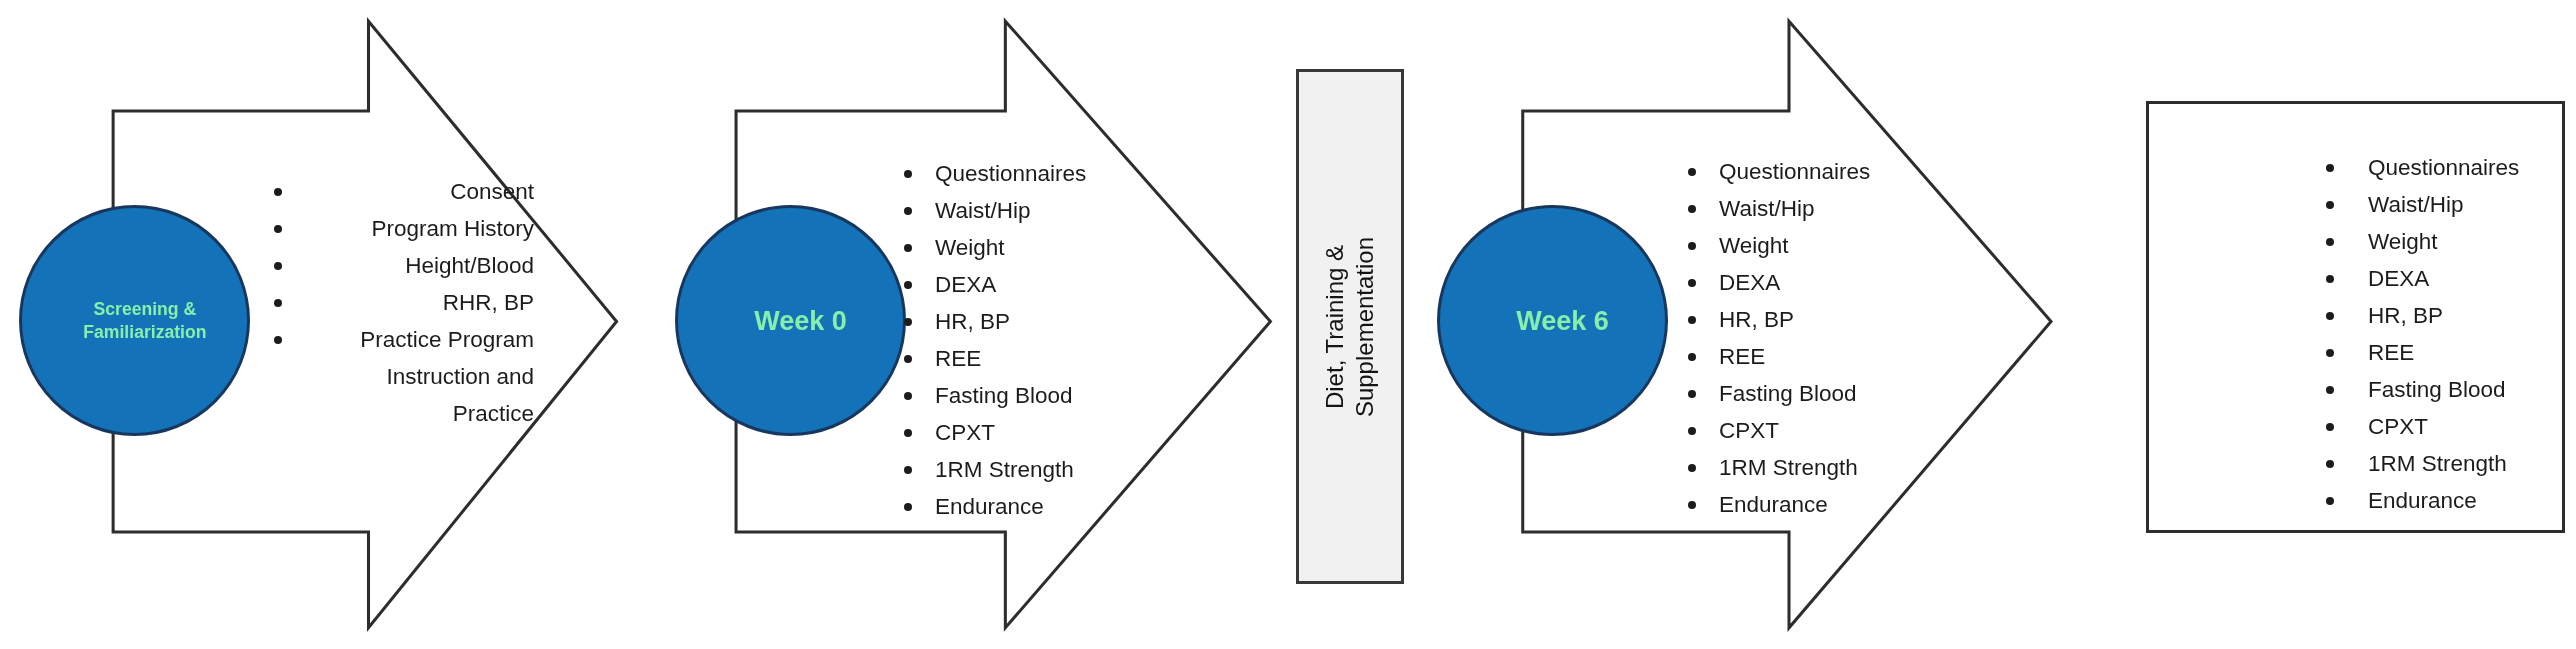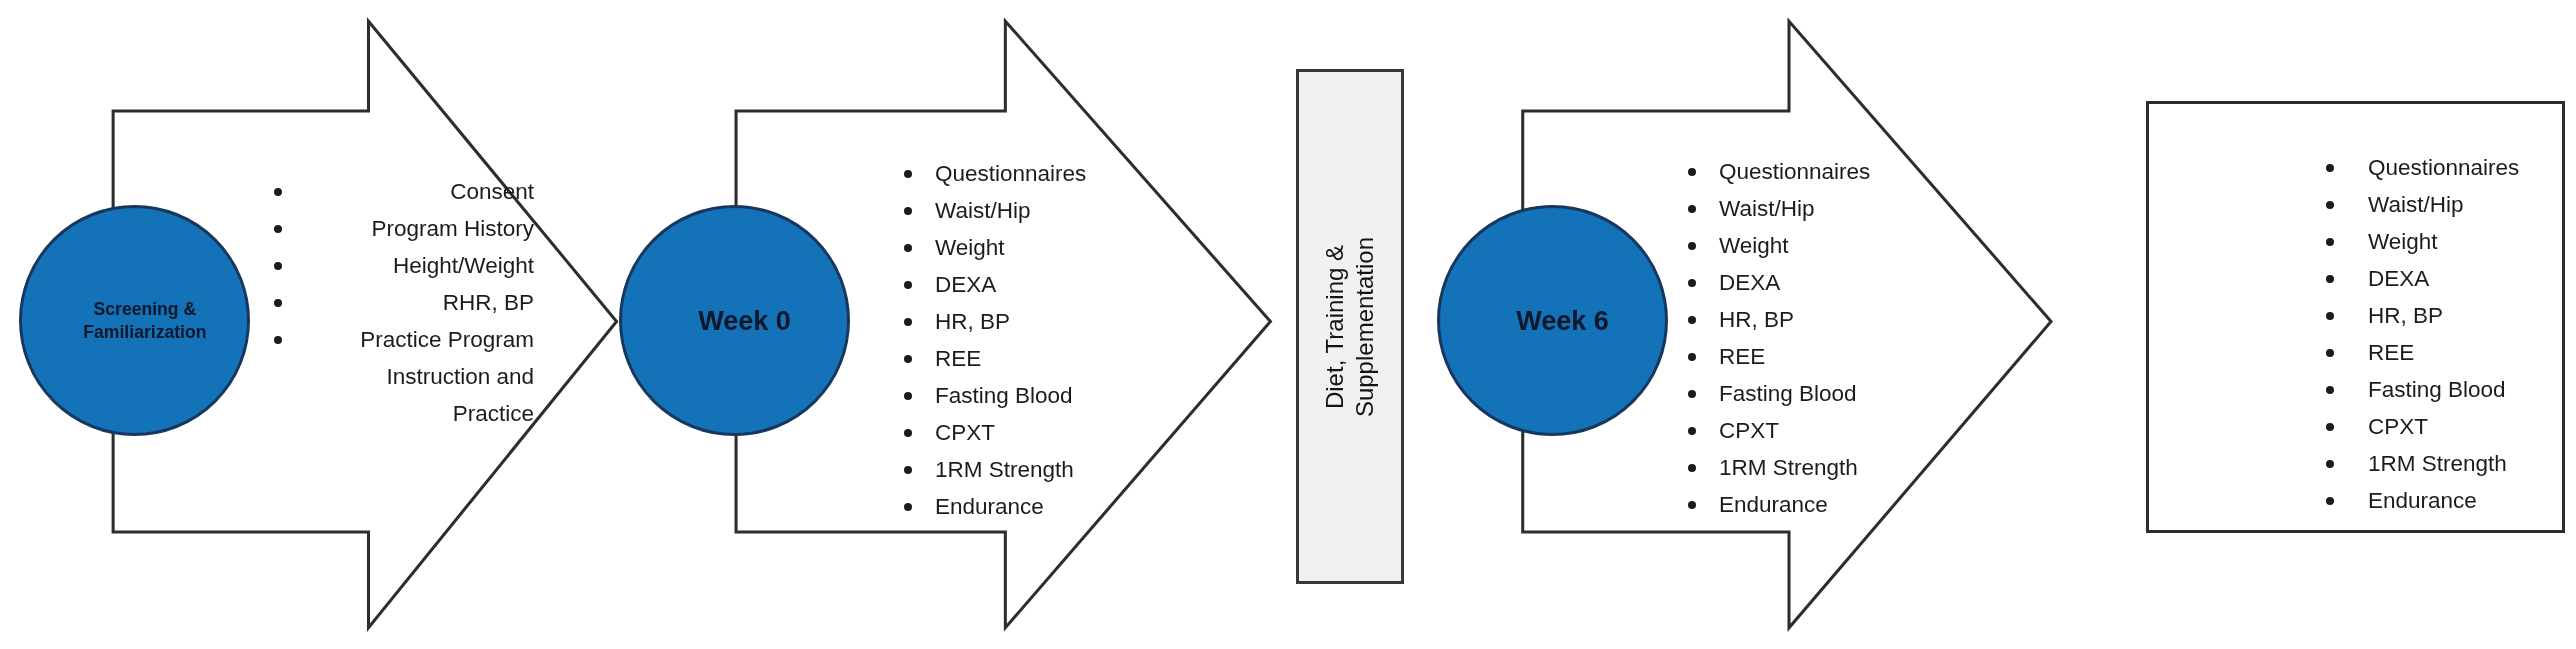--- a/index.html
+++ b/index.html
@@ -5,21 +5,21 @@
   html,body{margin:0;padding:0;background:#ffffff;}
   body{width:2576px;height:649px;overflow:hidden;
        font-family:"Liberation Sans",sans-serif;}
   #canvas{position:relative;width:2576px;height:649px;background:#ffffff;}
 
   #arrow-layer{position:absolute;left:0;top:0;width:2576px;height:649px;}
 
   .stage-circle{position:absolute;width:231px;height:231px;border-radius:50%;
     box-sizing:border-box;border:3px solid #17375E;background:#1372B8;
     display:flex;align-items:center;justify-content:center;}
-  .circle-label{color:#0f172a;font-weight:bold;text-align:center;
+  .circle-label{color:#86efac;font-weight:bold;text-align:center;
     white-space:pre-line;margin-left:20px;}
   .circle-label.small{font-size:17.6px;line-height:23px;}
   .circle-label.large{font-size:27px;line-height:30px;}
 
   .bullet-list{position:absolute;margin:0;padding:0;list-style:none;}
   .bullet-list li{position:relative;padding-left:38px;font-size:22.5px;
     line-height:37px;color:#1c1c1c;}
   .bullet-list li::before{content:"";position:absolute;left:7.3px;top:14.6px;
     width:8px;height:8px;border-radius:50%;background:#1c1c1c;}
   .bullet-list.wide-gap li{padding-left:52px;}
@@ -30,21 +30,21 @@
     background:#F1F1F2;display:flex;align-items:center;justify-content:center;
     overflow:visible;}
   #intervention-box .box-label{flex:none;width:498px;transform:rotate(-90deg);
     text-align:center;font-size:24px;line-height:30px;color:#141414;
     white-space:pre-line;}
 
   #week12-box{position:absolute;left:2146px;top:101px;width:419px;height:432px;
     box-sizing:border-box;border:3.6px solid #2d2d2d;background:#ffffff;}
 
   .c1{left:19.4px;top:205px;}
-  .c2{left:619px;top:205px;align-items:center;}
+  .c2{left:675px;top:205px;align-items:center;}
   .c3{left:1437px;top:205px;}
   .c4{left:2081px;top:205px;}
 
   .l0{left:267px;top:173px;width:267px;text-align:right;}
   .l1{left:897px;top:155px;width:279px;}
   .l2{left:1681px;top:153px;width:279px;}
   .l3{left:2316px;top:149px;width:255px;}
 </style>
 </head>
 <body>
@@ -71,21 +71,21 @@
   <div class="stage-circle c2">
     <div class="circle-label large">Week 0</div>
   </div>
   <div class="stage-circle c3">
     <div class="circle-label large">Week 6</div>
   </div>
 
   <ul class="bullet-list l0">
     <li>Consent</li>
     <li>Program History</li>
-    <li>Height/Weight</li>
+    <li>Height/Blood</li>
     <li>RHR, BP</li>
     <li>Practice Program Instruction and Practice</li>
   </ul>
 
   <ul class="bullet-list l1">
     <li>Questionnaires</li>
     <li>Waist/Hip</li>
     <li>Weight</li>
     <li>DEXA</li>
     <li>HR, BP</li>

